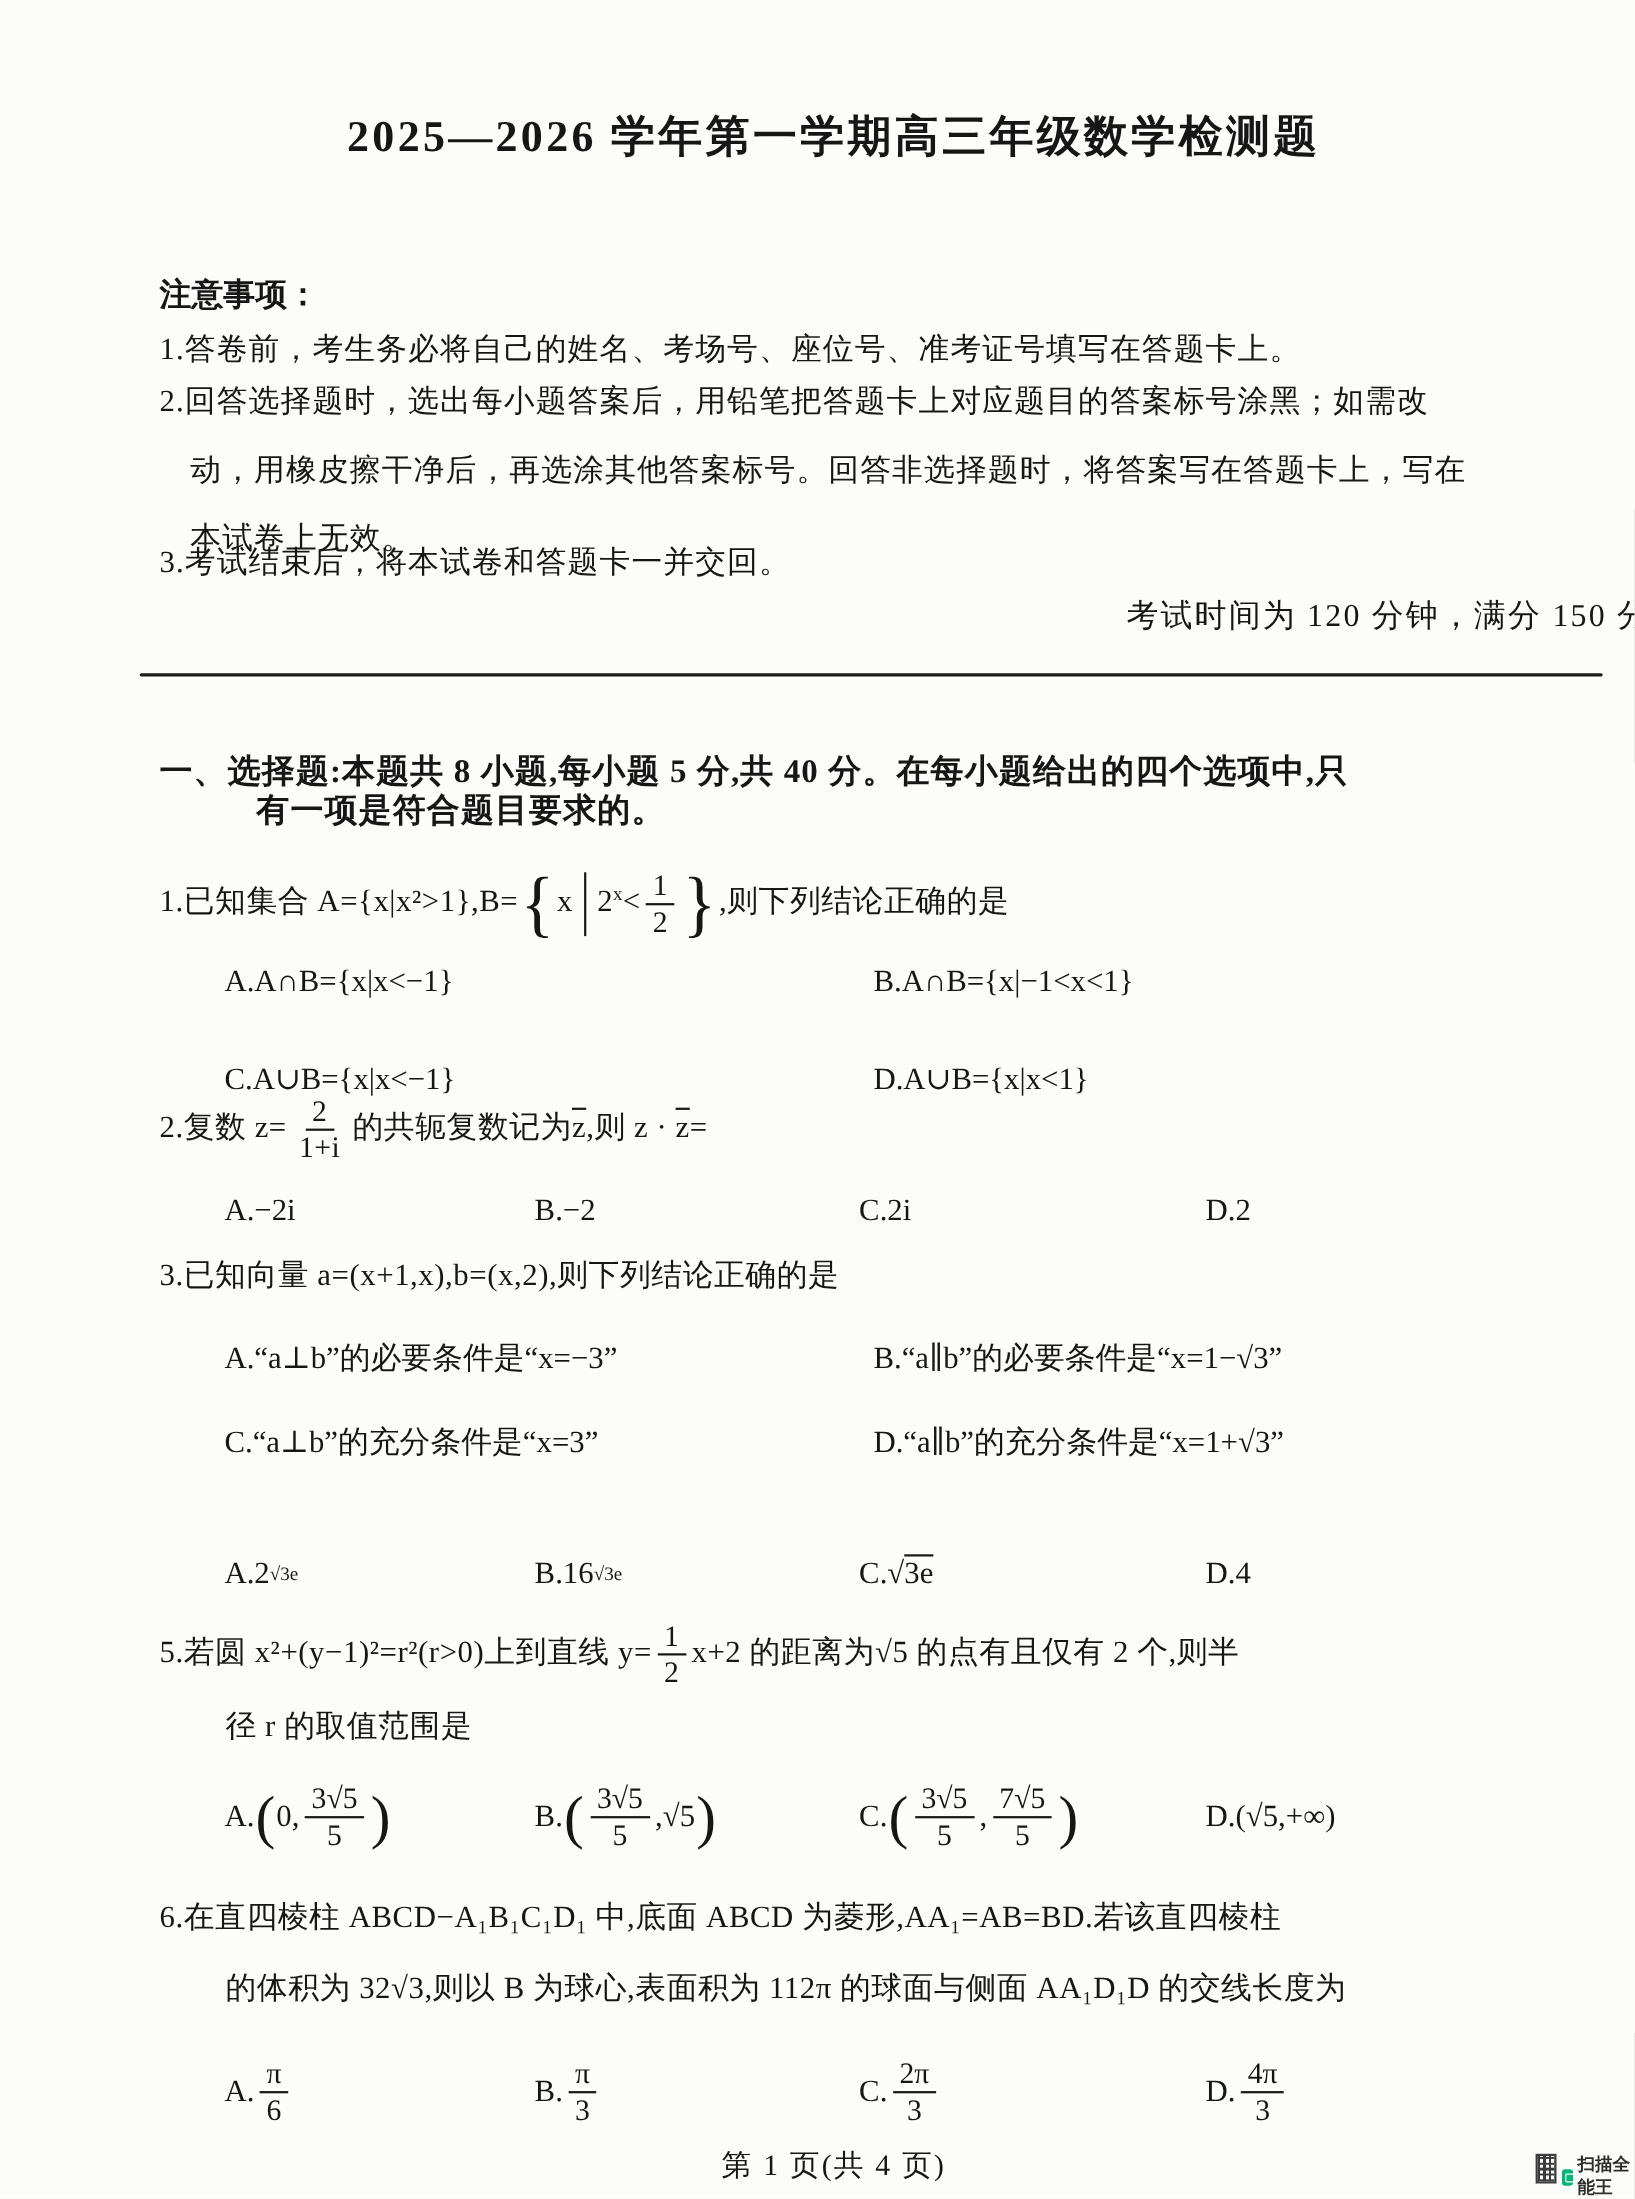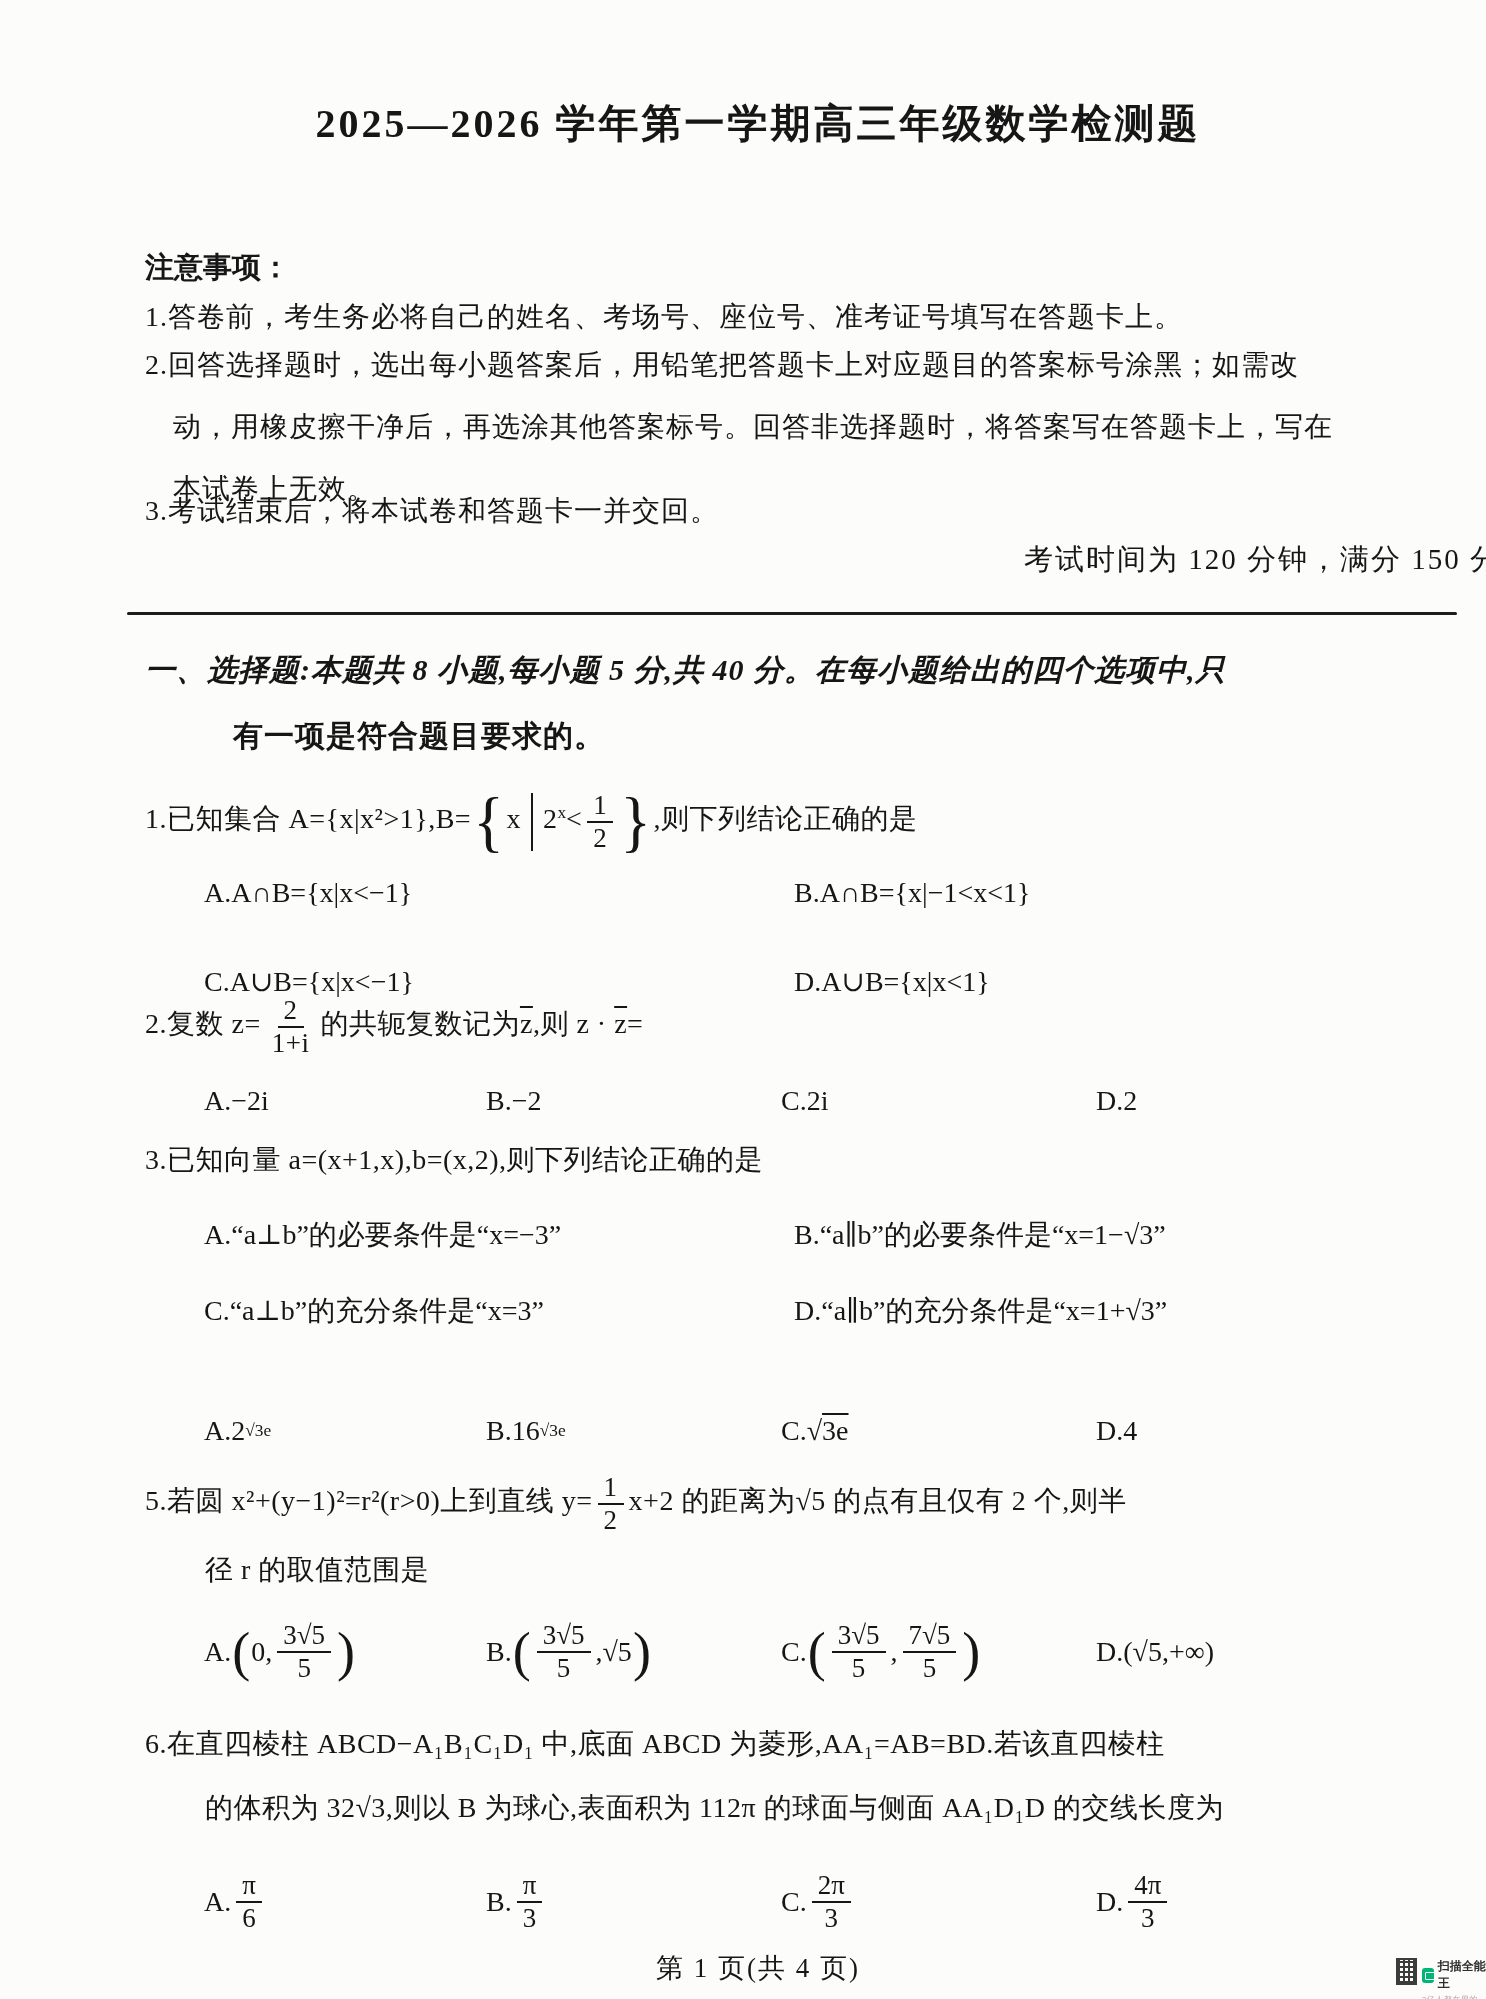--- a/index.html
+++ b/index.html
@@ -38,41 +38,41 @@
   .footer{font-size:27px;letter-spacing:2px;}
   
   .wm{position:absolute;left:1396px;top:1958px;display:flex;align-items:flex-start;gap:5px;}
   .wm-qr{width:27px;height:27px;border:2px solid #3c3c3c;box-sizing:border-box;
     background-image:repeating-linear-gradient(0deg,#3c3c3c 0 2px,transparent 2px 5px),
                      repeating-linear-gradient(90deg,#3c3c3c 0 2px,transparent 2px 5px);}
   .wm-right{display:flex;flex-direction:column;gap:2px;font-family:"Liberation Sans","DejaVu Sans",sans-serif;}
   .wm-top{display:flex;align-items:center;gap:4px;}
   .wm-logo{width:15px;height:15px;background:#00b578;border-radius:3px;position:relative;}
   .wm-logo::after{content:"";position:absolute;left:3px;top:4px;width:8px;height:6px;border:1.5px solid #fff;border-radius:1px;}
-  .wm-name{font-size:12px;font-weight:bold;color:#2e2e2e;}
+  .wm-name{font-size:16px;font-weight:bold;color:#2e2e2e;}
   .wm-desc{font-size:8px;color:#a8a8a8;letter-spacing:0.5px;}
 </style>
 </head>
 <body>
 
 <div class="page">
 
   <div class="abs center title" style="top:96px;">2025—2026 学年第一学期高三年级数学检测题</div>
 
   <div class="abs notice-head" style="top:248px;left:130px;">注意事项：</div>
   <div class="abs nline" style="top:298px;left:130px;">1.答卷前，考生务必将自己的姓名、考场号、座位号、准考证号填写在答题卡上。</div>
   <div class="abs nline" style="top:346px;left:130px;">2.回答选择题时，选出每小题答案后，用铅笔把答题卡上对应题目的答案标号涂黑；如需改</div>
   <div class="abs nline" style="top:408px;left:158px;font-family:Liberation Mono, monospace;">动，用橡皮擦干净后，再选涂其他答案标号。回答非选择题时，将答案写在答题卡上，写在</div>
   <div class="abs nline" style="top:470px;left:158px;">本试卷上无效。</div>
   <div class="abs nline" style="top:492px;left:130px;">3.考试结束后，将本试卷和答题卡一并交回。</div>
   <div class="abs center examinfo" style="top:540px;">考试时间为 120 分钟，满分 150 分</div>
 
   <div class="abs divider" style="top:612px;left:127px;width:1315px;"></div>
 
-  <div class="abs sechead" style="top:650px;left:130px;font-style:italic;">一、选择题:本题共 8 小题,每小题 5 分,共 40 分。在每小题给出的四个选项中,只</div>
+  <div class="abs sechead" style="top:681px;left:130px;">一、选择题:本题共 8 小题,每小题 5 分,共 40 分。在每小题给出的四个选项中,只</div>
   <div class="abs sechead" style="top:716px;left:218px;">有一项是符合题目要求的。</div>
 
   <div class="abs stem" style="top:790px;left:130px;">
     <span>1.已知集合 A={x|x²&gt;1},B=</span><span class="bigbrace">{</span><span>x</span><span class="vbar"></span><span>2</span><span class="sup">x</span><span>&lt;</span><span class="frac">
         <span class="num">1</span>
         <span class="den">2</span>
       </span><span class="bigbrace">}</span><span>,则下列结论正确的是</span>
   </div>
   <div class="abs optrow" style="top:870px;">
     <span class="opt c1">A.A∩B={x|x&lt;−1}</span>

